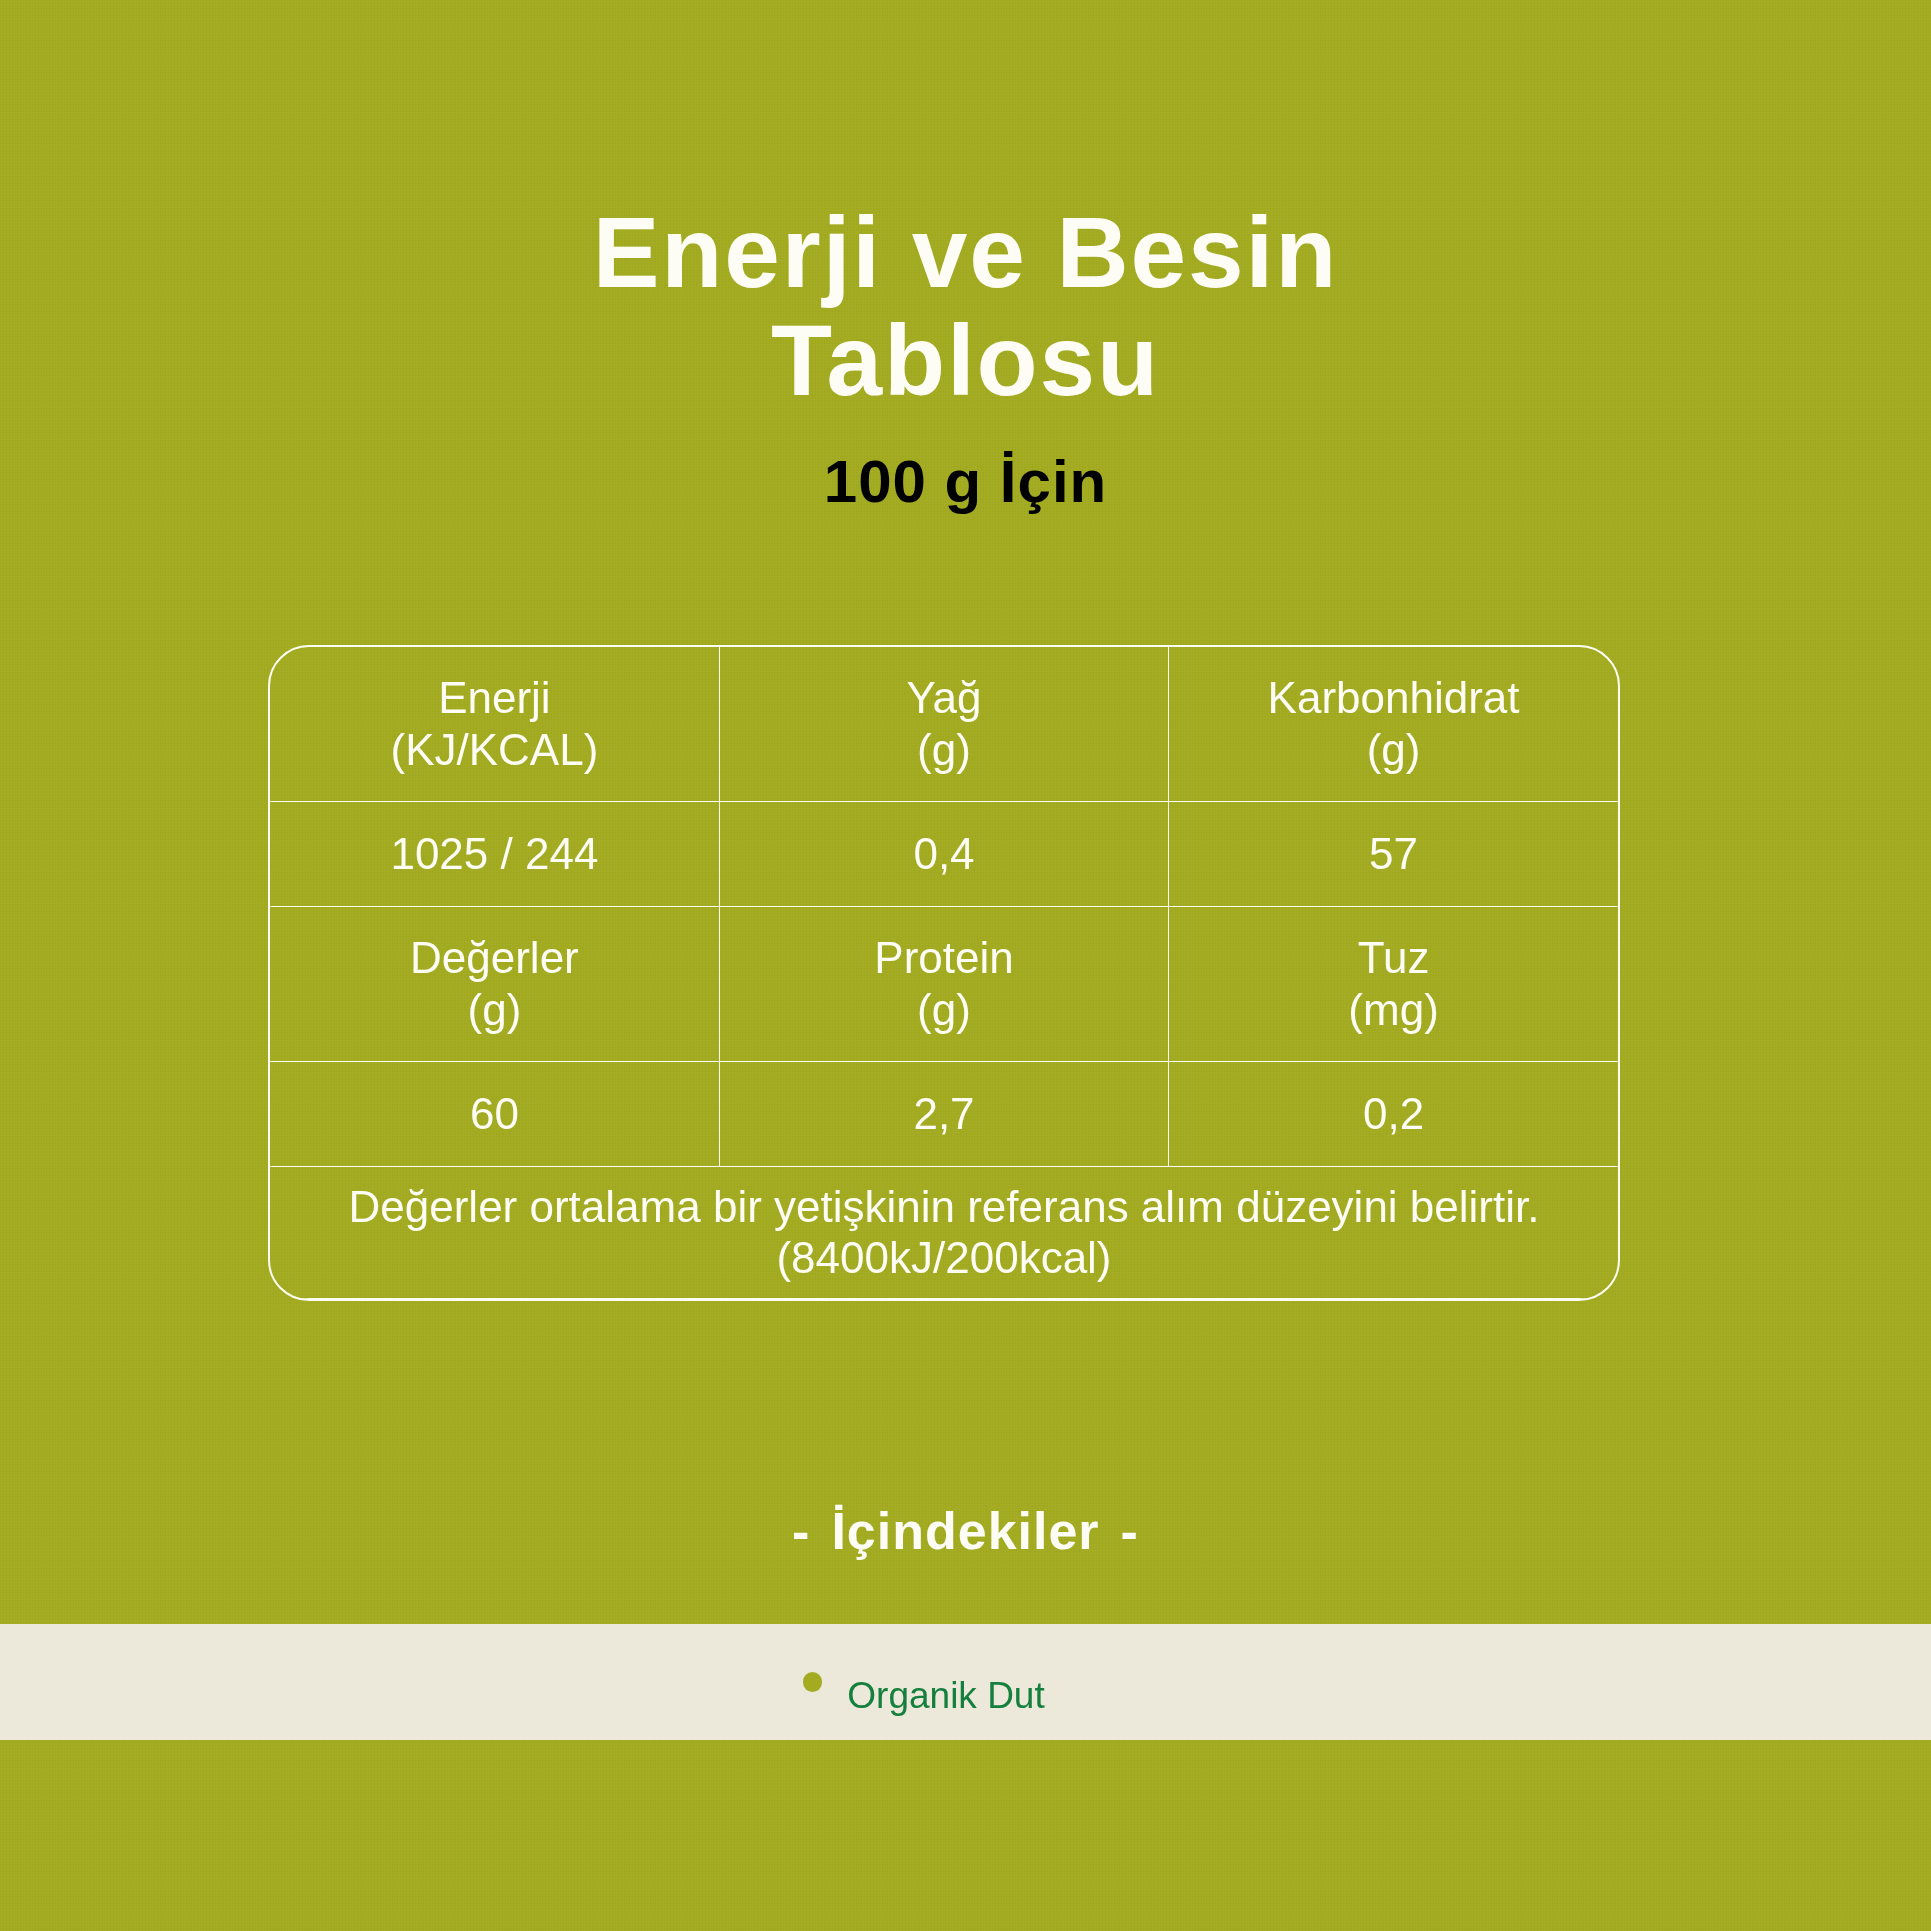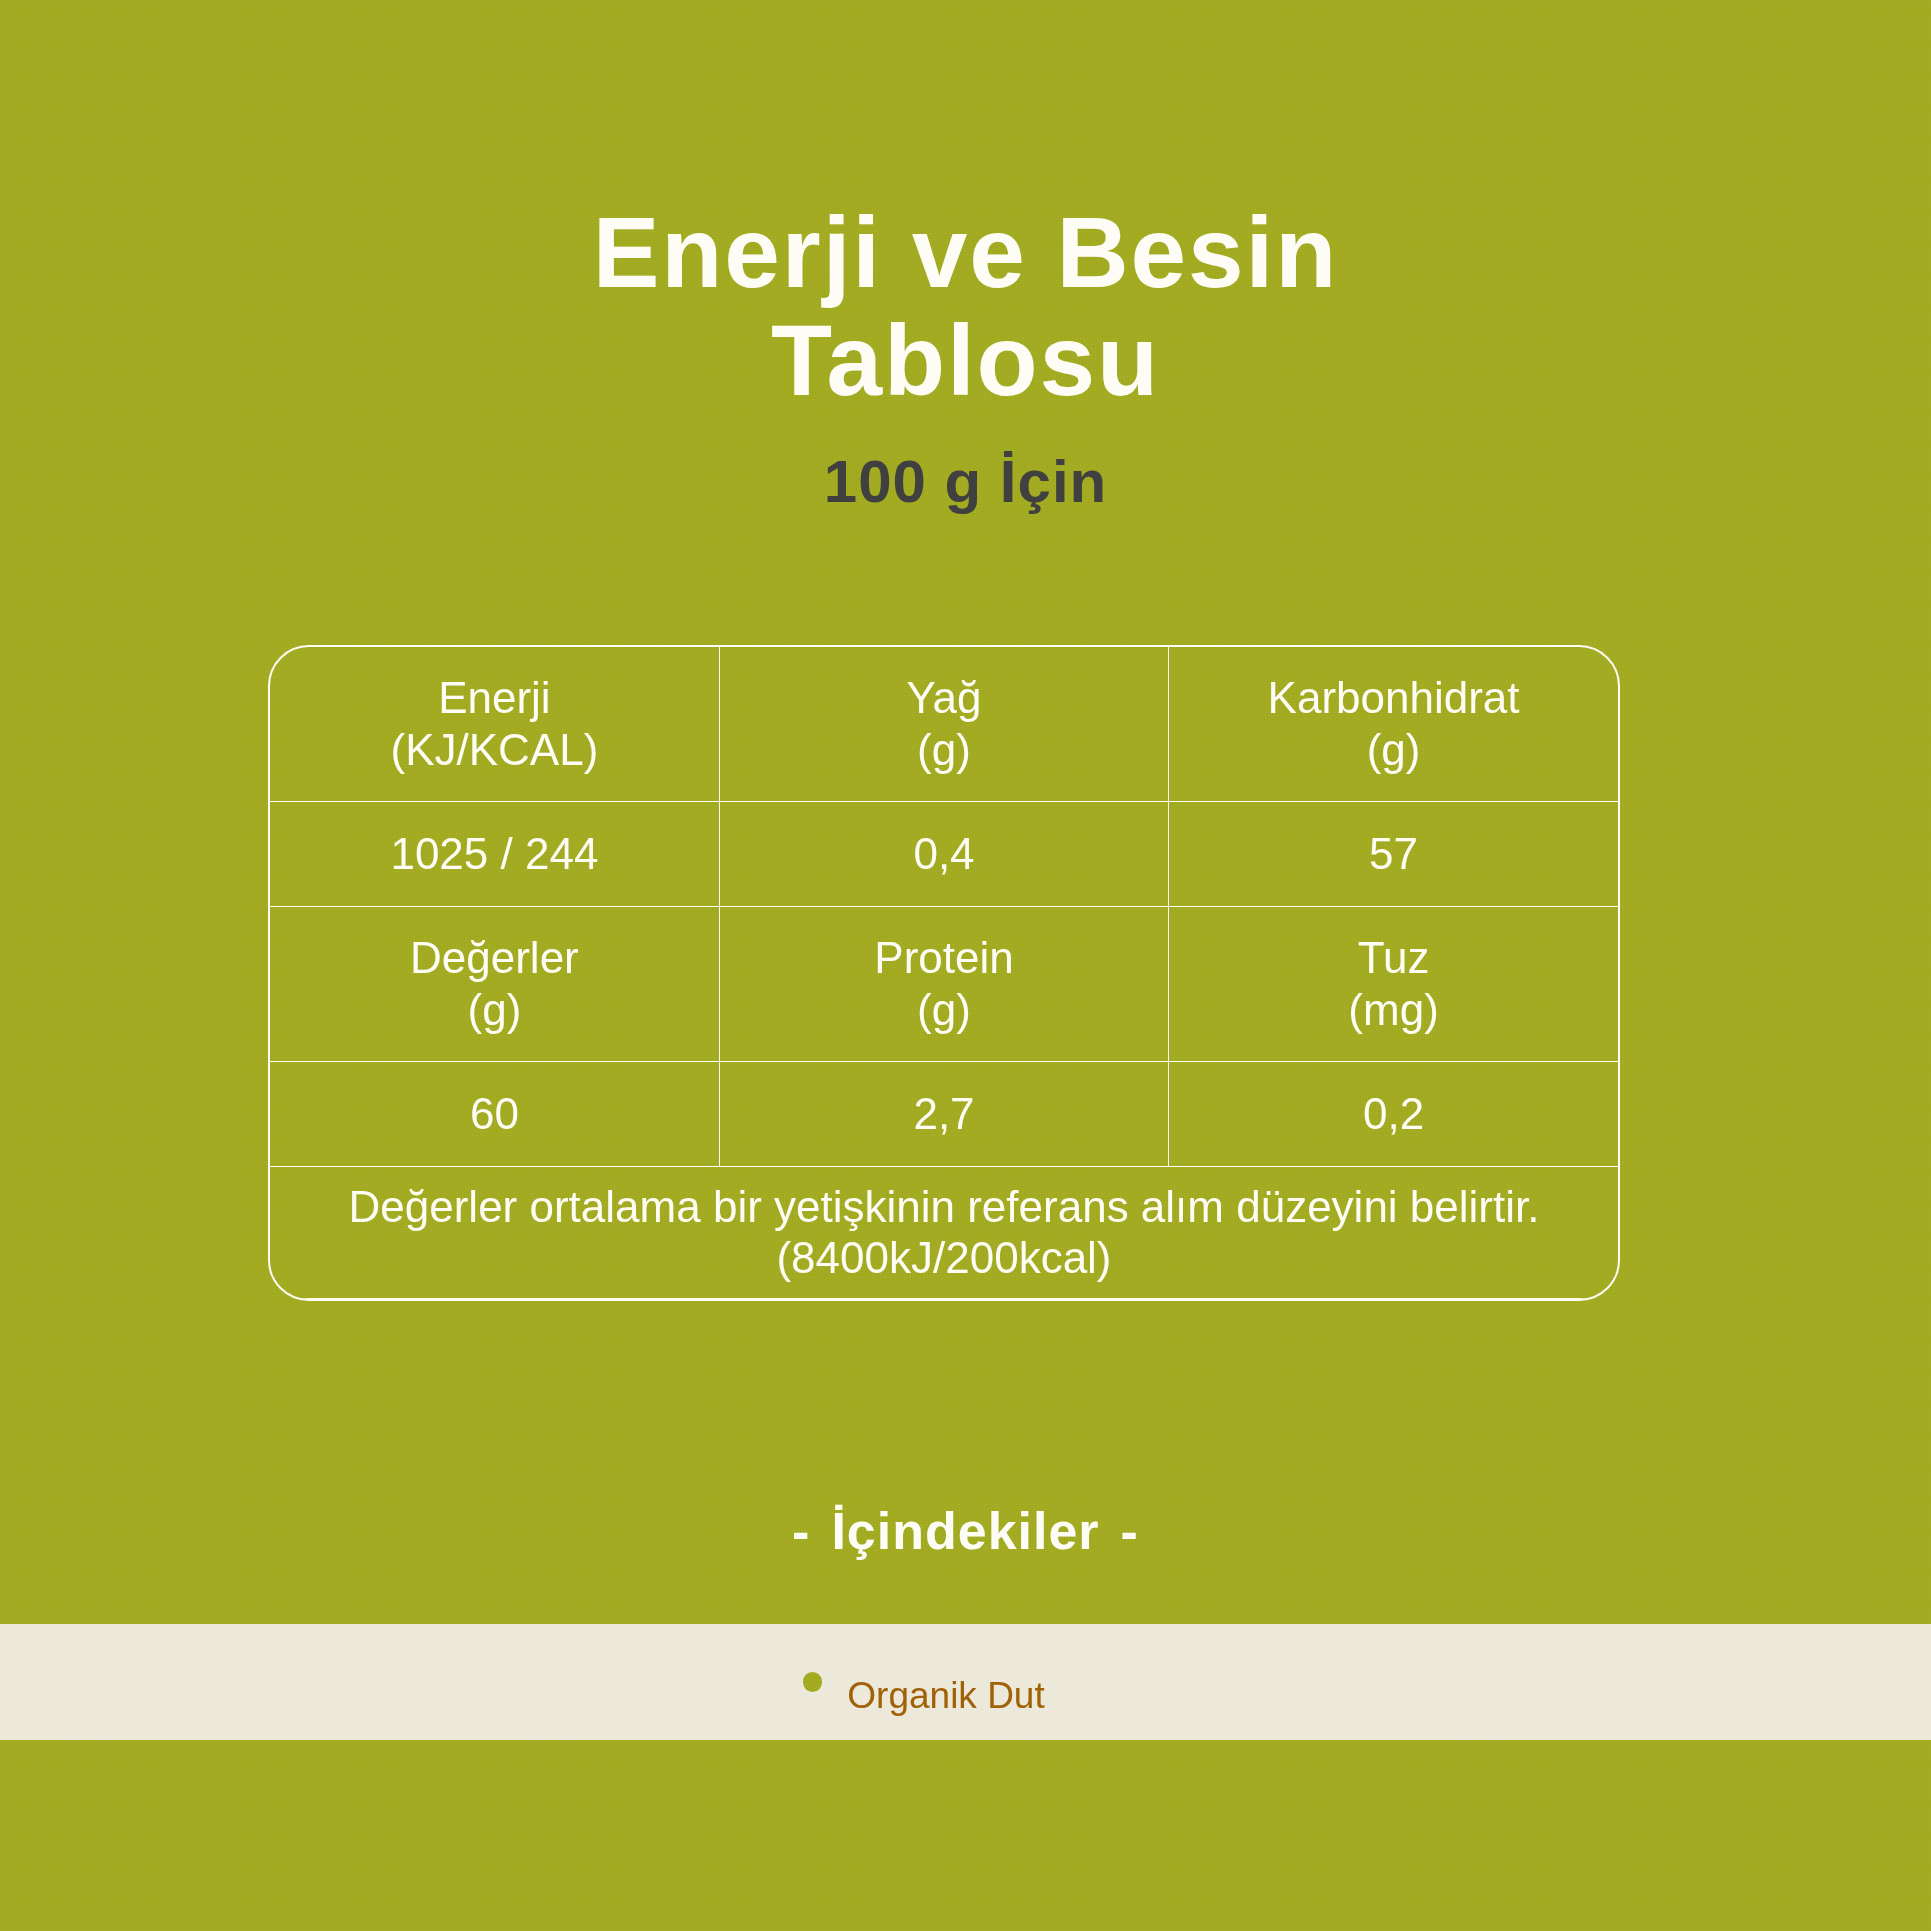--- a/index.html
+++ b/index.html
@@ -39,21 +39,21 @@
   }
   .title {
     color: #fdfdf6;
     font-size: 100px;
     font-weight: bold;
     line-height: 1.08;
     letter-spacing: 1.9px;
     margin: 0;
   }
   .subtitle {
-    color: #404040;
+    color: #000000;
     font-size: 60px;
     font-weight: bold;
     letter-spacing: 1px;
     margin-top: 33px;
   }
 
   .table-wrap {
     position: absolute;
     top: 645px;
     left: 268px;
@@ -121,21 +121,21 @@
   }
   .bullet {
     width: 19.3px;
     height: 19.3px;
     border-radius: 50%;
     background: #a3ab20;
     margin-right: 25px;
     flex: 0 0 auto;
   }
   .ingredient-label {
-    color: #a16207;
+    color: #15803d;
     font-size: 37px;
     margin-top: 28px;
   }
 </style>
 </head>
 <body>
 
 <div class="page">
   <div class="grain"></div>
 

